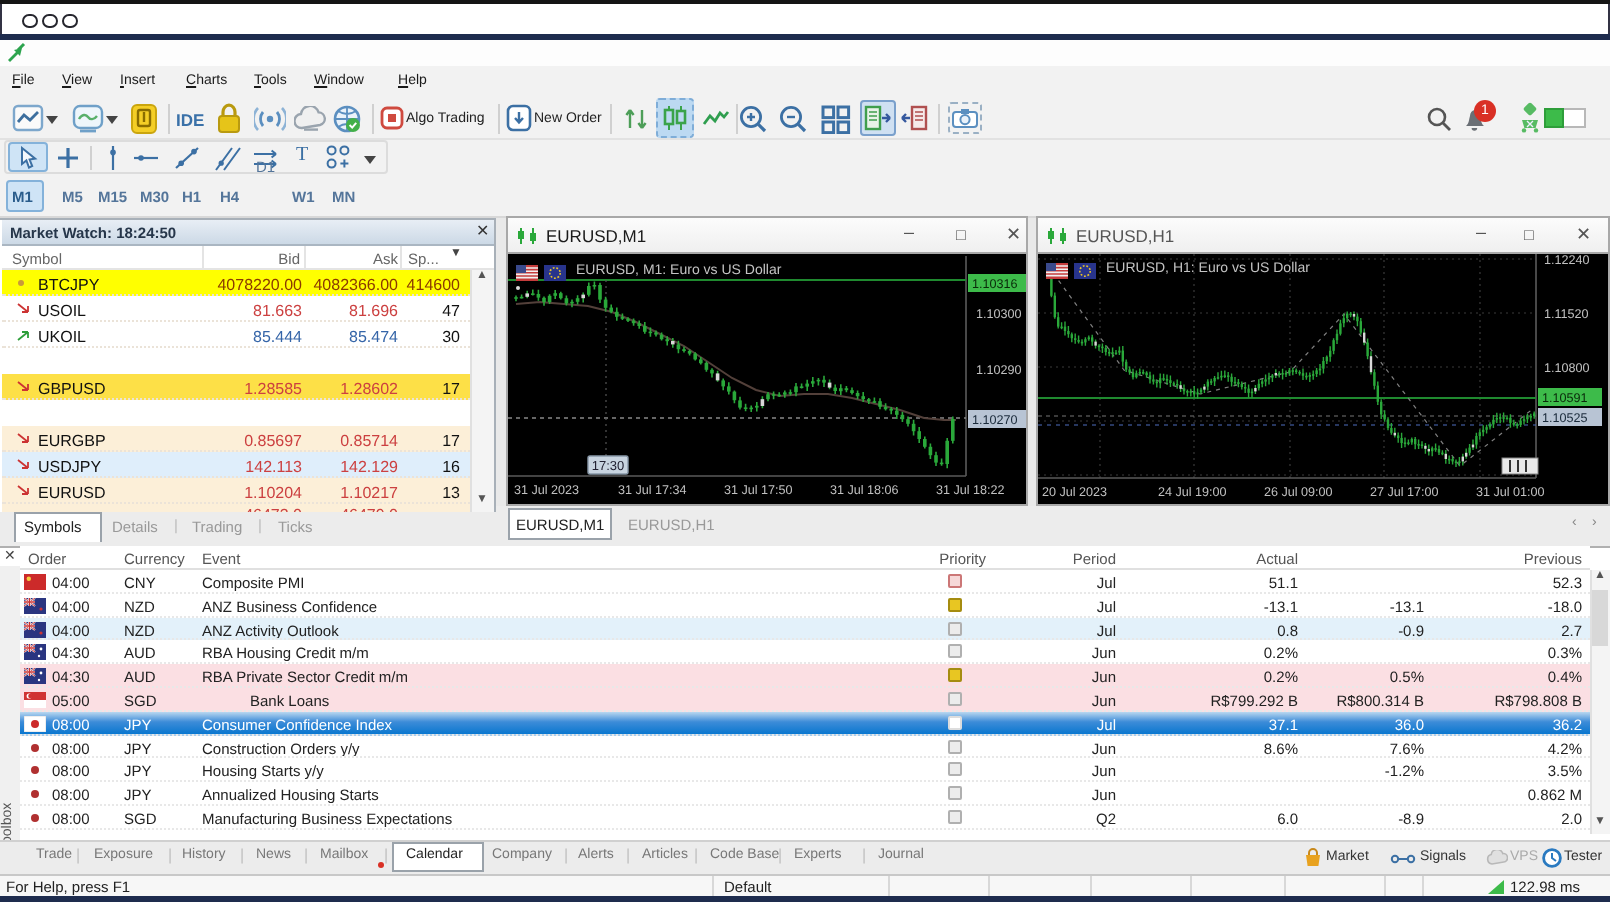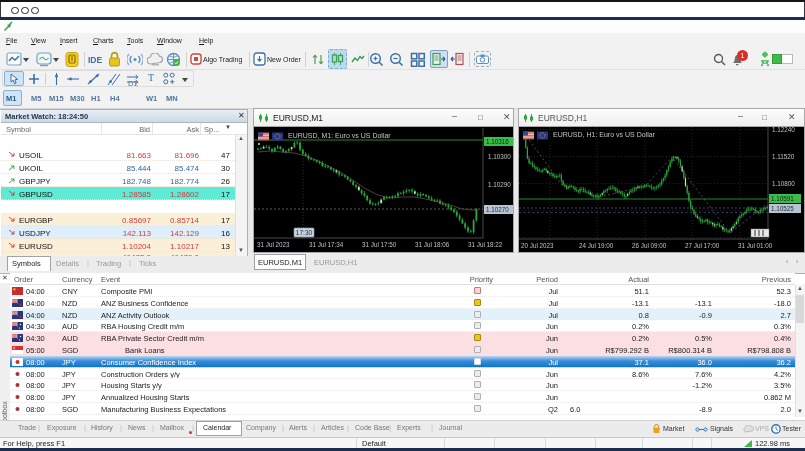--- a/index.html
+++ b/index.html
@@ -209,48 +209,46 @@
 <div class="abs" style="left:1px;top:123px;width:246px;height:12px;background:#fff;border-bottom:1px solid #e4e4e4;font-size:7.5px;color:#666;">
  <span class="abs" style="left:5px;top:2px;">Symbol</span>
  <span class="abs" style="left:101px;top:2px;width:48px;text-align:right;">Bid</span>
  <span class="abs" style="left:155px;top:2px;width:43px;text-align:right;">Ask</span>
  <span class="abs" style="left:203px;top:2px;">Sp...</span>
  <span class="abs" style="left:224px;top:1px;color:#444;font-size:6px;">▼</span>
 </div>
 <div class="sep" style="left:101px;top:123px;height:12px;background:#e4e4e4;"></div>
 <div class="sep" style="left:152px;top:123px;height:12px;background:#e4e4e4;"></div>
 <div class="sep" style="left:200px;top:123px;height:12px;background:#e4e4e4;"></div>
+<div class="abs" style="left:1px;top:135px;width:234px;height:13px;background:#ffff00;border-bottom:1px dotted #ebe3d8;">
+      <div class="abs" style="left:8px;top:5px;width:3px;height:3px;background:#c99a3a;border-radius:50%;"></div>
+      <span class="abs" style="left:18px;top:2.5px;font-size:8px;color:#111;">BTCJPY</span>
+      <span class="abs" style="left:80px;top:2.5px;width:70px;text-align:right;font-size:8px;color:#8b3a00;">4078220.00</span>
+      <span class="abs" style="left:128px;top:2.5px;width:70px;text-align:right;font-size:8px;color:#8b3a00;">4082366.00</span>
+      <span class="abs" style="left:185px;top:2.5px;width:44px;text-align:right;font-size:8px;color:#8b3a00;">414600</span>
+    </div>
     <div class="abs" style="left:1px;top:148px;width:234px;height:13px;background:#fff;border-bottom:1px dotted #ebe3d8;">
       <svg class="abs" style="left:7px;top:3px;" width="8" height="7" viewBox="0 0 8 7">
         <path d="M1 1 L6 5 M6 5 v-3 M6 5 h-3" stroke="#cc3333" stroke-width="0.9" fill="none"></path>
       </svg>
       <span class="abs" style="left:18px;top:2.5px;font-size:8px;color:#111;">USOIL</span>
       <span class="abs" style="left:80px;top:2.5px;width:70px;text-align:right;font-size:8px;color:#cc4040;">81.663</span>
       <span class="abs" style="left:128px;top:2.5px;width:70px;text-align:right;font-size:8px;color:#cc4040;">81.696</span>
       <span class="abs" style="left:185px;top:2.5px;width:44px;text-align:right;font-size:8px;color:#111;">47</span>
     </div>
     <div class="abs" style="left:1px;top:161px;width:234px;height:13px;background:#fff;border-bottom:1px dotted #ebe3d8;">
       <svg class="abs" style="left:7px;top:3px;" width="8" height="7" viewBox="0 0 8 7">
         <path d="M1 6 L6 2 M6 2 v3 M6 2 h-3" stroke="#2d9e3a" stroke-width="0.9" fill="none"></path>
       </svg>
       <span class="abs" style="left:18px;top:2.5px;font-size:8px;color:#111;">UKOIL</span>
       <span class="abs" style="left:80px;top:2.5px;width:70px;text-align:right;font-size:8px;color:#3565a8;">85.444</span>
       <span class="abs" style="left:128px;top:2.5px;width:70px;text-align:right;font-size:8px;color:#3565a8;">85.474</span>
       <span class="abs" style="left:185px;top:2.5px;width:44px;text-align:right;font-size:8px;color:#111;">30</span>
     </div>
-    <div class="abs" style="left:1px;top:174px;width:234px;height:13px;background:#fff;border-bottom:1px dotted #ebe3d8;">
-      <svg class="abs" style="left:7px;top:3px;" width="8" height="7" viewBox="0 0 8 7">
-        <path d="M1 6 L6 2 M6 2 v3 M6 2 h-3" stroke="#2d9e3a" stroke-width="0.9" fill="none"></path>
-      </svg>
-      <span class="abs" style="left:18px;top:2.5px;font-size:8px;color:#111;">GBPJPY</span>
-      <span class="abs" style="left:80px;top:2.5px;width:70px;text-align:right;font-size:8px;color:#3565a8;">182.748</span>
-      <span class="abs" style="left:128px;top:2.5px;width:70px;text-align:right;font-size:8px;color:#3565a8;">182.774</span>
-      <span class="abs" style="left:185px;top:2.5px;width:44px;text-align:right;font-size:8px;color:#111;">26</span>
-    </div>
-    <div class="abs" style="left:1px;top:187px;width:234px;height:13px;background:#5eead4;border-bottom:1px dotted #ebe3d8;">
+    <div class="abs" style="left:1px;top:187px;width:234px;height:13px;background:#fde047;border-bottom:1px dotted #ebe3d8;">
       <svg class="abs" style="left:7px;top:3px;" width="8" height="7" viewBox="0 0 8 7">
         <path d="M1 1 L6 5 M6 5 v-3 M6 5 h-3" stroke="#cc3333" stroke-width="0.9" fill="none"></path>
       </svg>
       <span class="abs" style="left:18px;top:2.5px;font-size:8px;color:#111;">GBPUSD</span>
       <span class="abs" style="left:80px;top:2.5px;width:70px;text-align:right;font-size:8px;color:#cc4040;">1.28585</span>
       <span class="abs" style="left:128px;top:2.5px;width:70px;text-align:right;font-size:8px;color:#cc4040;">1.28602</span>
       <span class="abs" style="left:185px;top:2.5px;width:44px;text-align:right;font-size:8px;color:#111;">17</span>
     </div>
     <div class="abs" style="left:1px;top:200px;width:216px;height:13px;background:#86efac;border-bottom:1px dotted #ebe3d8;margin-top:48px;">
       <svg class="abs" style="left:7px;top:3px;" width="8" height="7" viewBox="0 0 8 7">
@@ -831,21 +829,21 @@
       <div class="abs" style="left:2px;top:2px;">
         <svg width="11" height="8" viewBox="0 0 11 8">
           <circle cx="5.5" cy="4" r="2" fill="#b03030"></circle>
         </svg>
       </div>
       <span class="abs" style="left:16px;top:2px;font-size:7.5px;color:#222;">08:00</span>
       <span class="abs" style="left:52px;top:2px;font-size:7.5px;color:#222;">SGD</span>
       <span class="abs" style="left:91px;top:2px;font-size:7.5px;color:#222;">Manufacturing Business Expectations</span>
       <div class="abs" style="left:464px;top:2px;width:7px;height:7px;border-radius:1px;background:#ececec;border:1px solid #b0b0b0;"></div>
       <span class="abs" style="left:490px;top:2px;width:58px;text-align:right;font-size:7.5px;color:#222;">Q2</span>
-      <span class="abs" style="left:560px;top:2px;width:79px;font-size:7.5px;color:#222;">6.0</span>
+      <span class="abs" style="left:560px;top:2px;width:79px;text-align:right;font-size:7.5px;color:#222;">6.0</span>
       <span class="abs" style="left:645px;top:2px;width:57px;text-align:right;font-size:7.5px;color:#222;">-8.9</span>
       <span class="abs" style="left:705px;top:2px;width:76px;text-align:right;font-size:7.5px;color:#222;">2.0</span>
     </div>
 <div class="abs" style="left:795px;top:285px;width:10px;height:132px;background:#f4f4f4;border-left:1px solid #e0e0e0;"></div>
 <span class="abs" style="left:797px;top:285px;font-size:6px;color:#555;">▲</span>
 <div class="abs" style="left:796px;top:295px;width:8px;height:28px;background:#d8d8d8;"></div>
 <span class="abs" style="left:797px;top:408px;font-size:6px;color:#555;">▼</span>
 <div class="abs" style="left:0;top:420px;width:805px;height:17px;background:#ececec;border-top:1px solid #d0d0d0;"></div>
     <div class="abs" style="left:196px;top:421px;width:46px;height:15px;background:#fff;border:1px solid #9aa2aa;"></div>
     <span class="abs" style="left:18px;top:424px;font-size:7px;color:#777;">Trade</span>

